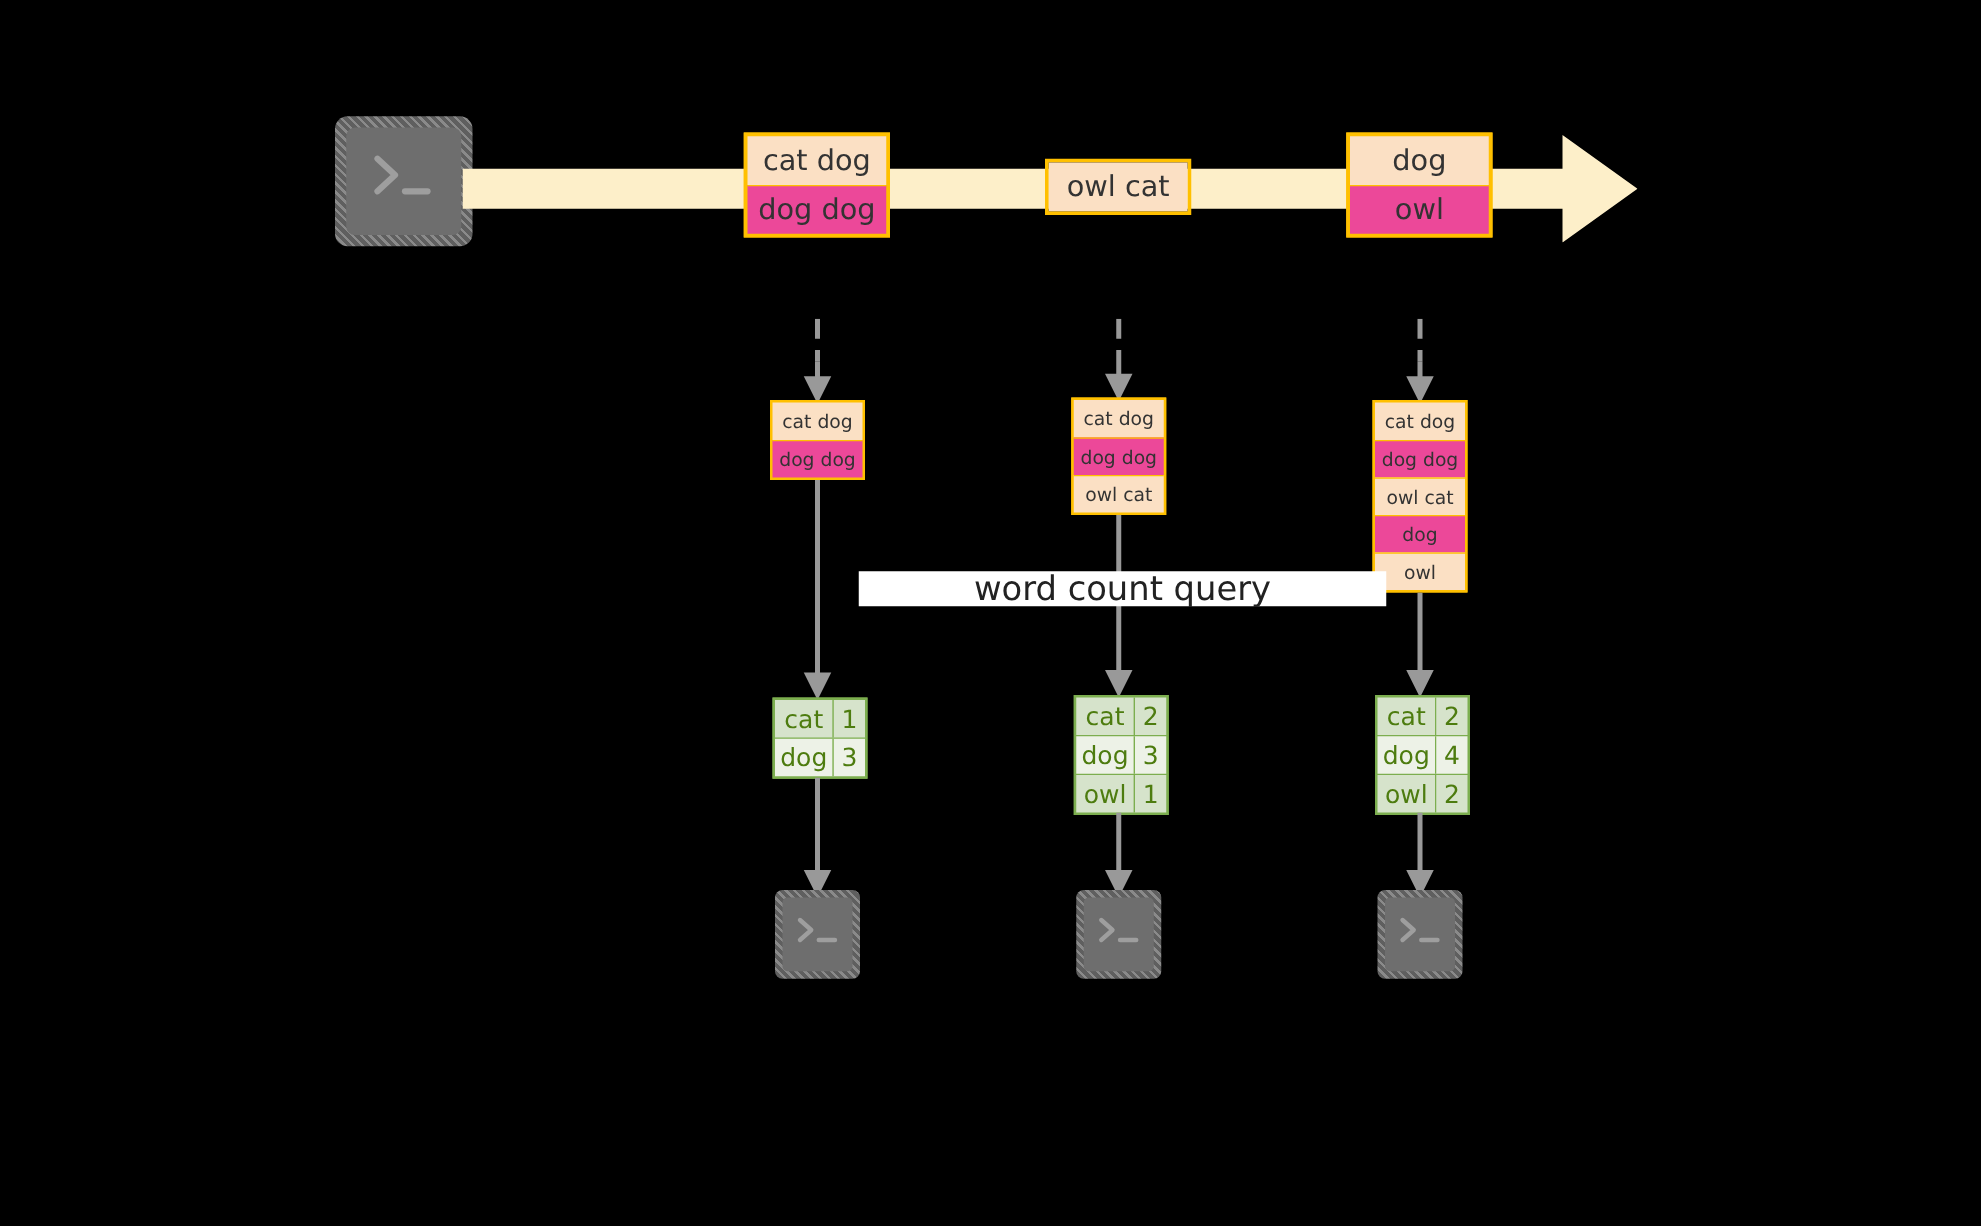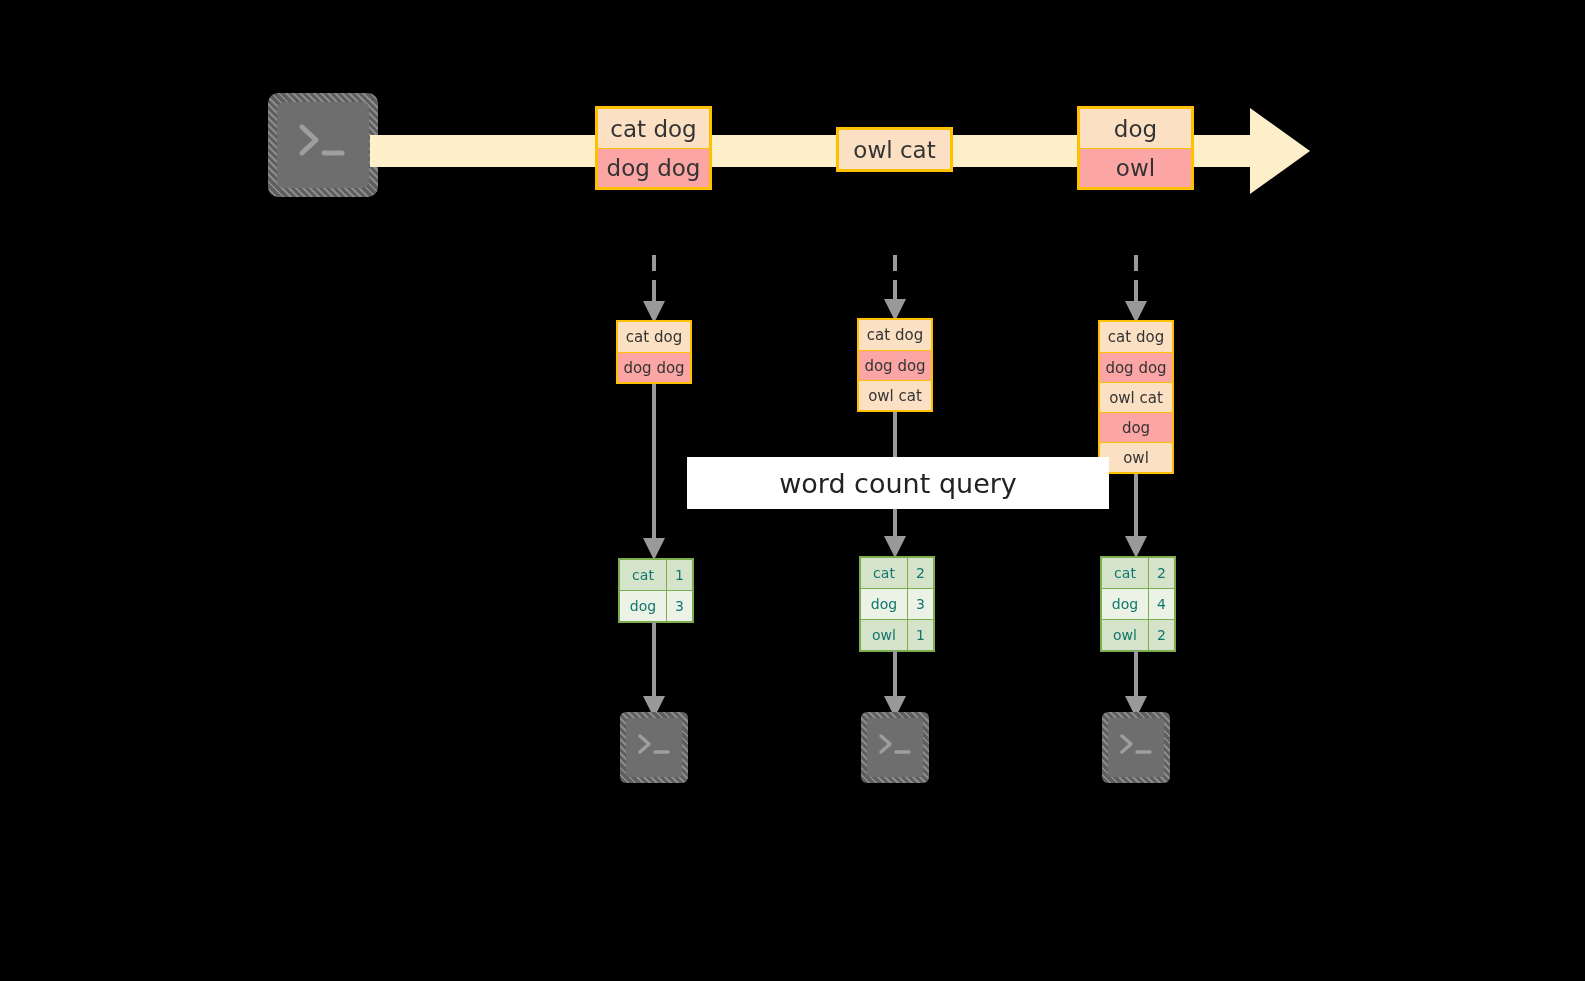--- a/index.html
+++ b/index.html
@@ -67,21 +67,21 @@
     box-sizing: border-box;
     display: flex;
     align-items: center;
     justify-content: center;
     color: #333333;
     white-space: nowrap;
     border-top: 1px solid #FFC000;
   }
   .rec-row:first-child { border-top: none; }
   .rec-row.dark  { background: #FBE0C4; }
-  .rec-row.light { background: #fca5a5; }
+  .rec-row.light { background: #ec4899; }
 
   
   .rec-stack.big .rec-row {
     height: 39px;
     font-size: 23px;
   }
   
   .rec-stack.mini {
     border-width: 2px;
   }
@@ -101,40 +101,40 @@
     display: flex;
     height: 30px;
     border-top: 1px solid #7CAE4F;
   }
   .tbl-row:first-child { border-top: none; }
   .tbl-cell {
     box-sizing: border-box;
     display: flex;
     align-items: center;
     justify-content: center;
-    font-size: 14px;
-    color: #0f766e;
+    font-size: 20px;
+    color: #4d7c0f;
   }
   .tbl-cell.key  { width: 46px; }
   .tbl-cell.val  { width: 26px; border-left: 1px solid #7CAE4F; }
   .tbl-row.dark  .tbl-cell { background: #D6E3CB; }
   .tbl-row.light .tbl-cell { background: #EDF2E7; }
 
   
   .conn {
     position: absolute;
   }
 
   
   .banner {
     position: absolute;
     left: 687px;
     top: 457px;
     width: 422px;
-    height: 52px;
+    height: 28px;
     background: #FFFFFF;
     display: flex;
     align-items: center;
     justify-content: center;
     color: #222222;
     font-size: 27px;
     z-index: 5;
   }
 </style>
 </head>

